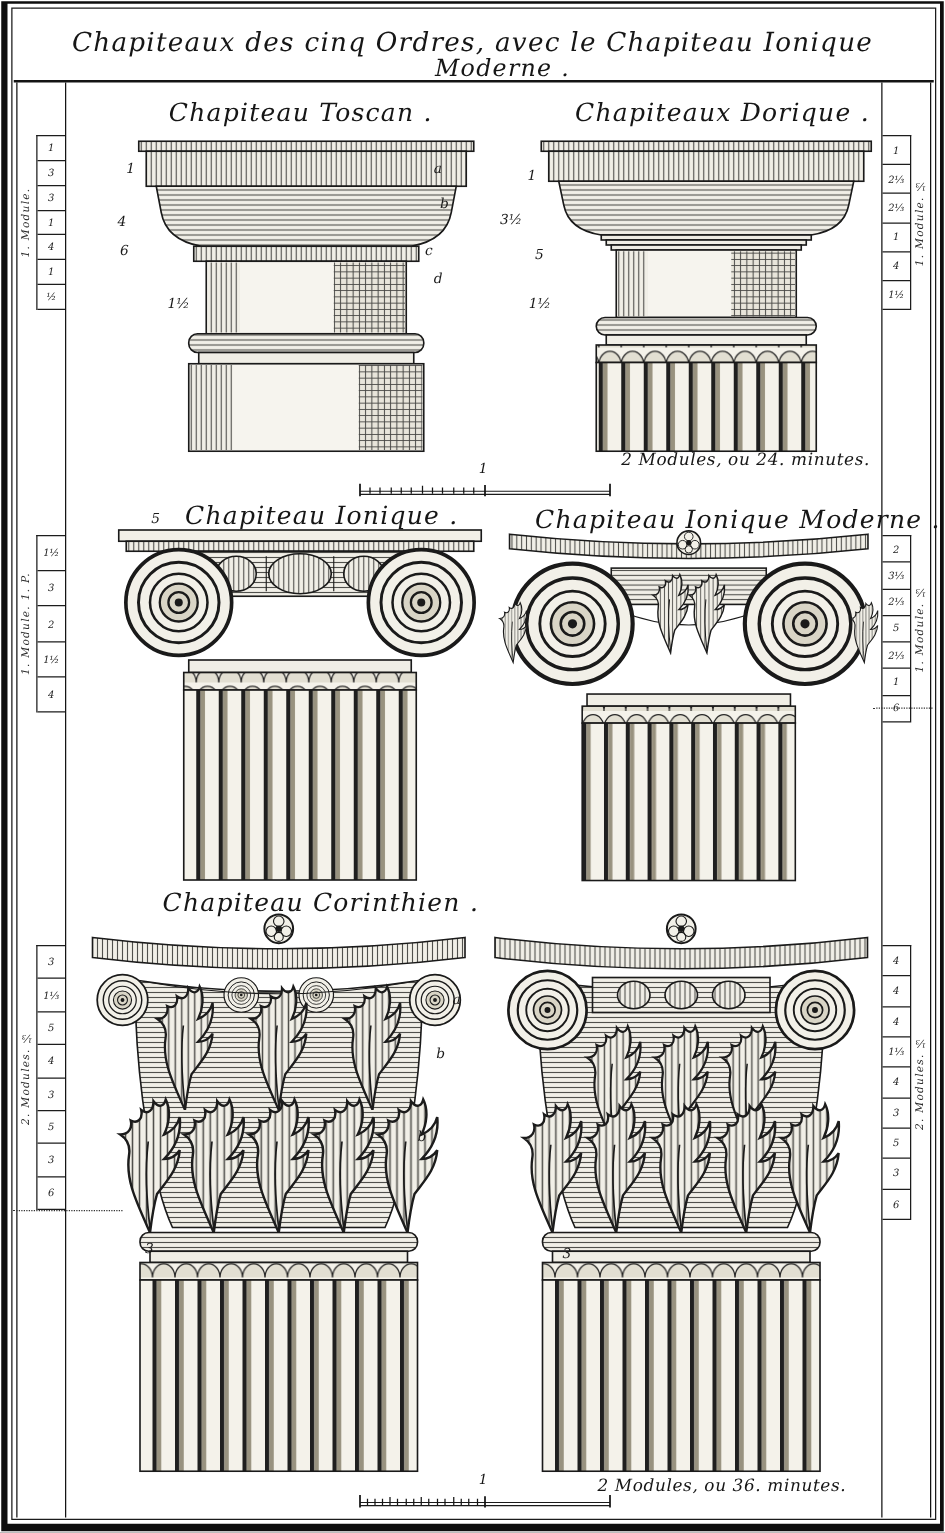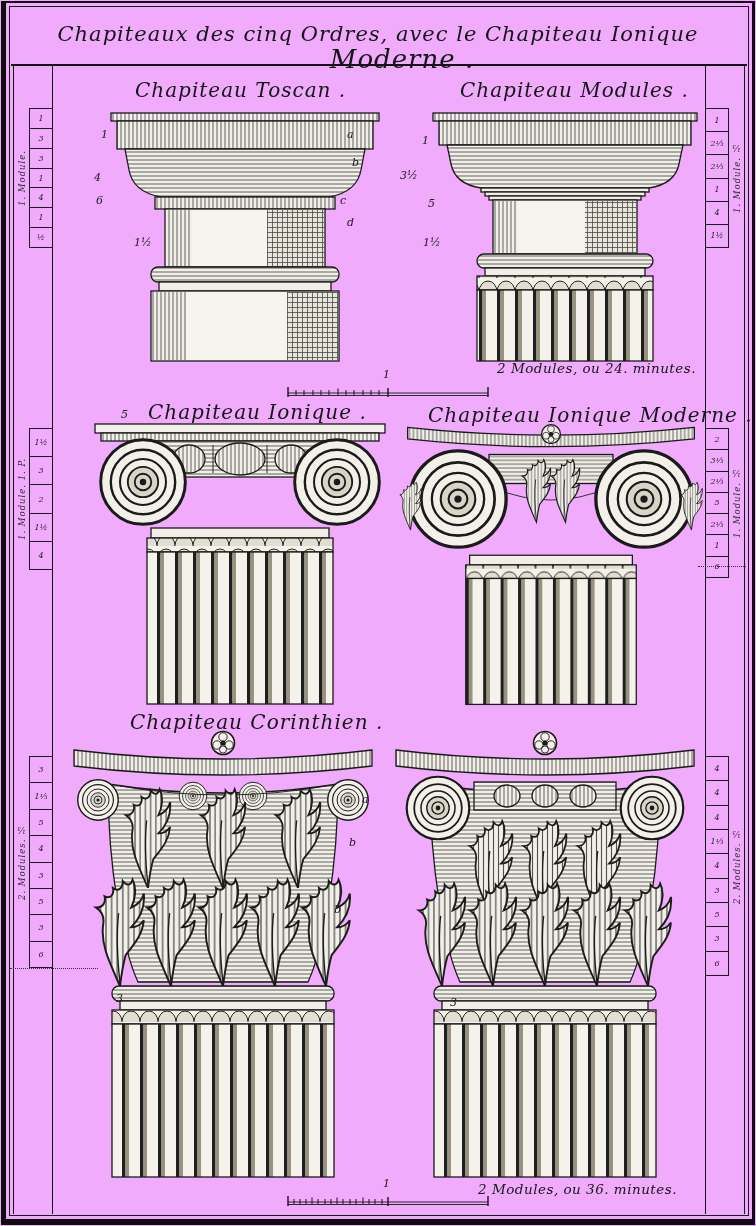--- a/index.html
+++ b/index.html
@@ -1,28 +1,28 @@
 <!DOCTYPE html>
 <html><head>
 <meta charset="utf-8">
 <style>
   html,body{margin:0;padding:0;background:#888;}
-  .page{position:relative;width:756px;height:1226px;background:#f0abfc;overflow:hidden;
+  .page{position:relative;width:756px;height:1226px;background:#ffffff;overflow:hidden;
         font-family:"DejaVu Serif",serif;color:#161616;margin:0 auto;}
   
   .frame-outer{position:absolute;left:1px;top:1px;right:1px;bottom:1px;
         border-left:5px solid #0e0e0e;border-right:3px solid #0e0e0e;
         border-top:2px solid #0e0e0e;border-bottom:6px solid #0e0e0e;pointer-events:none;}
   .frame-inner{position:absolute;left:9px;top:6px;right:7px;bottom:10px;
         border:1px solid #1b1b1b;pointer-events:none;}
   
   .title1{position:absolute;left:0;right:0;top:22px;text-align:center;
         font-style:italic;font-size:21px;letter-spacing:1px;}
   .title2{position:absolute;left:0;right:0;top:44px;text-align:center;
-        font-style:italic;font-size:26px;letter-spacing:1px;margin-left:48px;}
+        font-style:italic;font-size:19px;letter-spacing:1px;margin-left:48px;}
   .title-rule{position:absolute;left:11px;right:9px;top:64px;border-top:2px solid #141414;}
   .sec-title{position:absolute;font-style:italic;font-size:20px;letter-spacing:1px;white-space:nowrap;}
   
   .mcol{position:absolute;top:66px;bottom:12px;width:38px;
         border-left:1.5px solid #141414;border-right:1.5px solid #141414;}
   .mcol.left{left:13px;} .mcol.right{right:11px;}
   .mseg{position:absolute;left:0;width:100%;display:flex;}
   .mlabel{width:15px;writing-mode:vertical-rl;transform:rotate(180deg);
         font-style:italic;font-size:8.5px;letter-spacing:1px;color:#2c2c2c;
         display:flex;align-items:center;justify-content:center;}
@@ -179,21 +179,21 @@
         <div class="mcell">3</div>
         <div class="mcell">6</div>
       </div>
     </div>
   </div>
 
   <div class="leader" style="left:698px;top:566px;width:48px"></div>
   <div class="leader" style="left:10px;top:968px;width:88px"></div>
 
   <div class="sec-title" style="left:135px;top:78px">Chapiteau Toscan .</div>
-  <div class="sec-title" style="left:460px;top:78px">Chapiteau Modules .</div>
+  <div class="sec-title" style="left:460px;top:78px">Chapiteaux Dorique .</div>
   <div class="sec-title" style="left:148px;top:400px">Chapiteau Ionique .</div>
   <div class="sec-title" style="left:428px;top:403px">Chapiteau Ionique Moderne .</div>
   <div class="sec-title" style="left:130px;top:710px">Chapiteau Corinthien .</div>
 
   <svg class="fig" style="left:95px;top:110px" width="300" height="252" viewBox="0 0 300 252">
     <rect x="16" y="3" width="268" height="8" class="ink" fill="url(#vh)"></rect>
     <rect x="22" y="11" width="256" height="28" class="ink" fill="url(#vh)"></rect>
     <path d="M30 39 H270 L266 60 Q262 82 234 87 H66 Q38 82 34 60 Z" class="ink" fill="url(#hh)"></path>
     <rect x="60" y="87" width="180" height="12" class="ink" fill="url(#vh)"></rect>
     <rect x="70" y="99" width="160" height="58" class="ink" fill="#f6f4ee"></rect>

